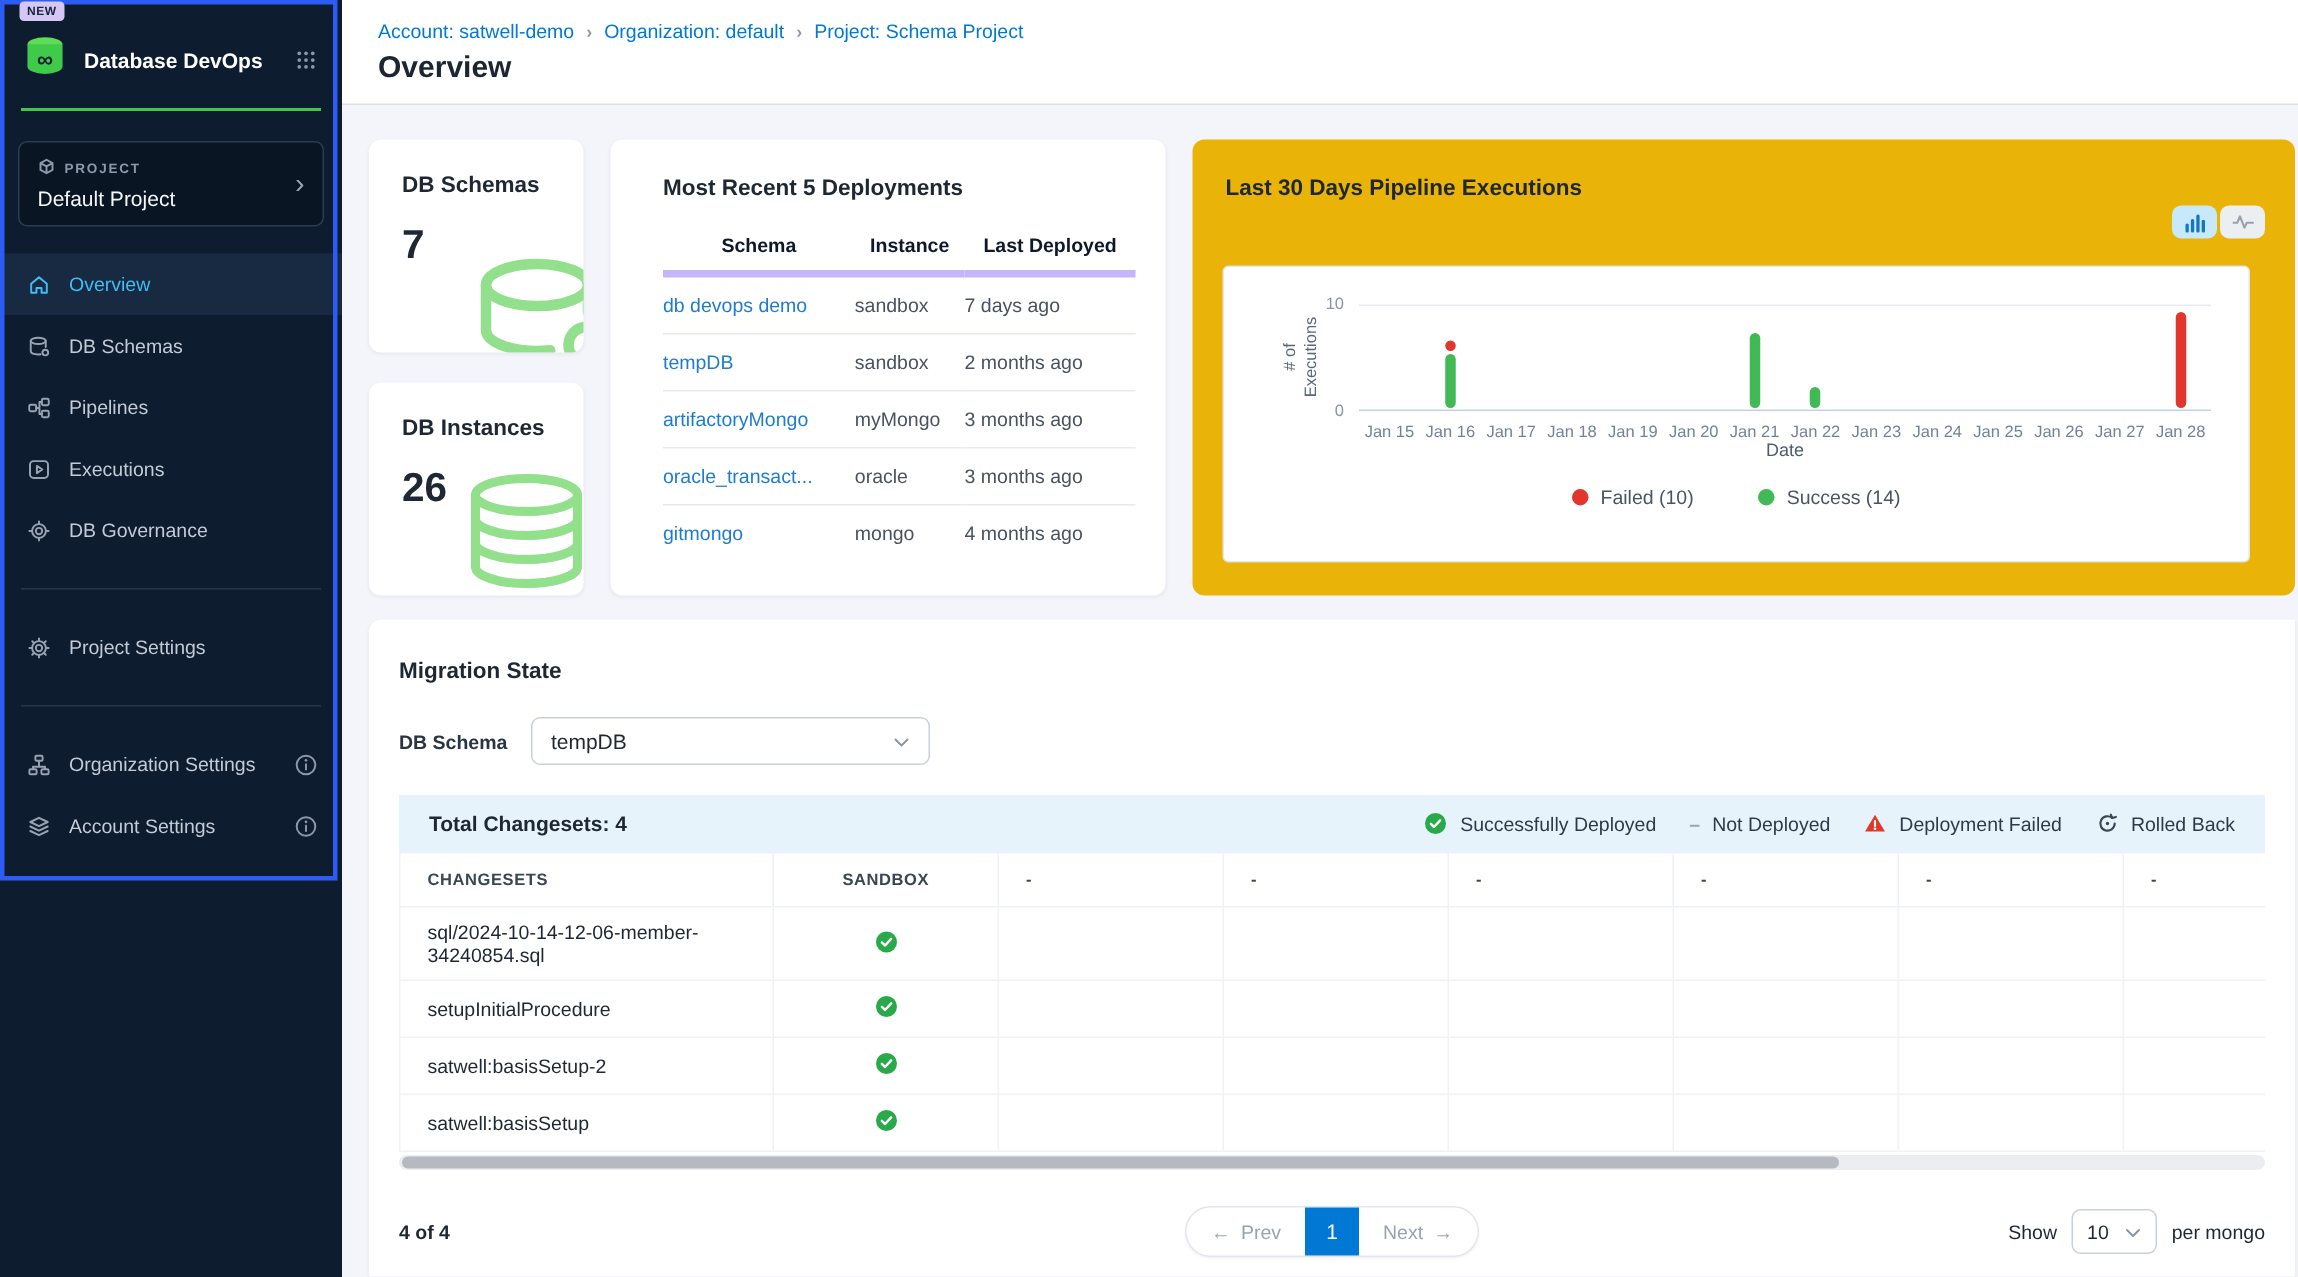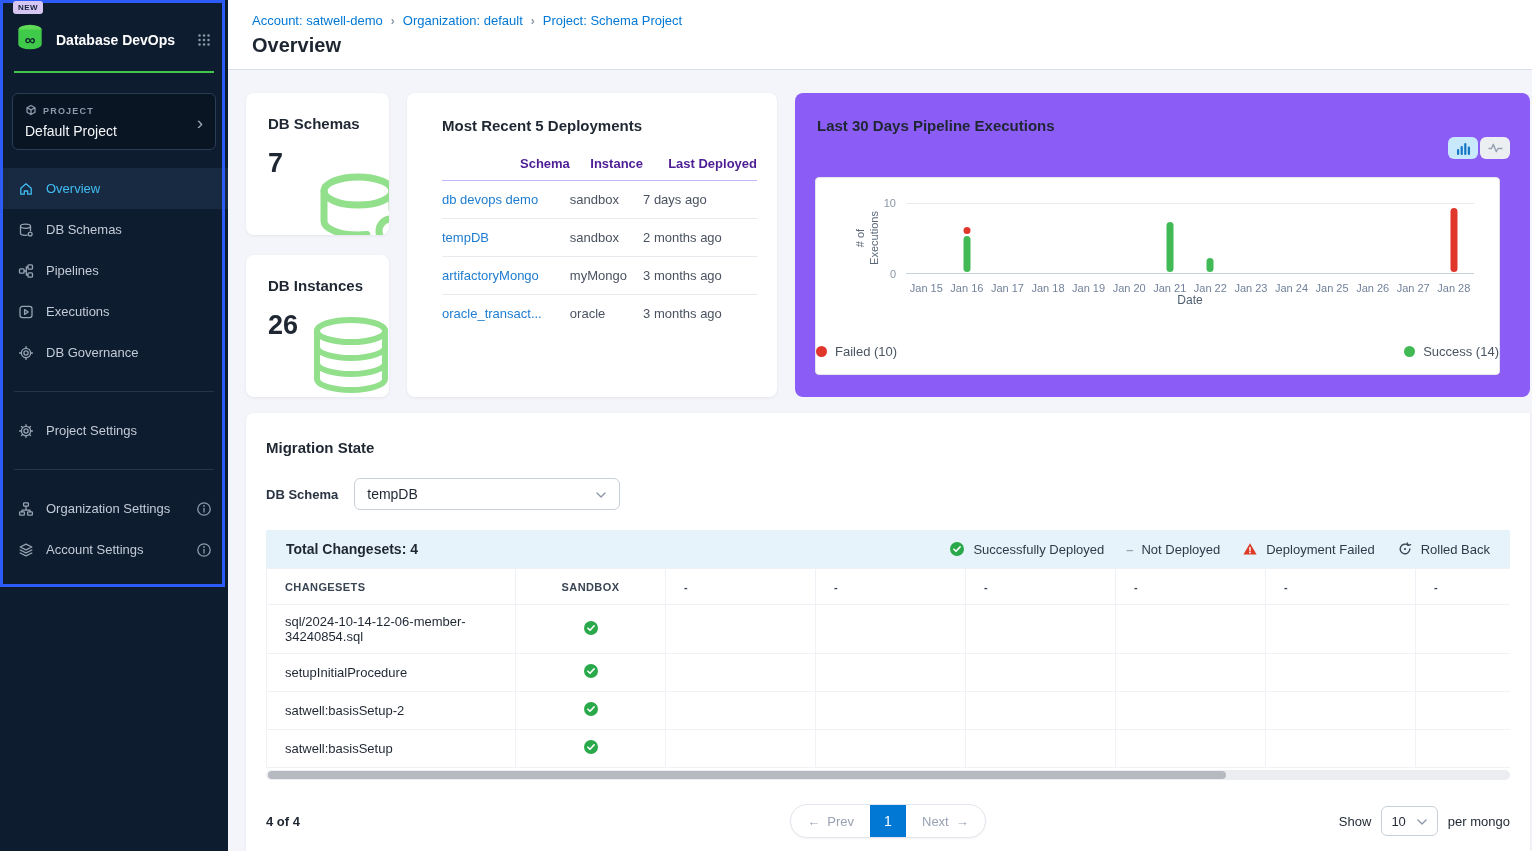--- a/index.html
+++ b/index.html
@@ -48,28 +48,28 @@
   .stat-card { flex:1; position:relative; padding:22px 0 0 22px; overflow:hidden; }
   .stat-label { font-size:15px; font-weight:600; }
   .stat-value { font-size:27px; font-weight:bold; margin-top:16px; }
   .stat-icon { position:absolute; color:#92df8c; }
   .stat-icon.single { right:-14px; bottom:-16px; }
   .stat-icon.stack  { right:-12px; bottom:-14px; }
 
   .deploy-card { width:370px; padding:24px 20px 0 35px; }
   .card-title { font-size:15px; font-weight:600; }
   .deploy-table { width:100%; border-collapse:collapse; margin-top:12px; font-size:13px; }
-  .deploy-table th { text-align:right; font-weight:600; color:#4c1d95; padding:10px 0 9px;
-    border-bottom:1px solid #c4b5fd; }
+  .deploy-table th { text-align:center; font-weight:600; color:#0f172a; padding:10px 0 9px;
+    border-bottom:5px solid #c4b5fd; }
   .deploy-table td { padding:11px 0; color:#4a5260; border-bottom:1px solid #e7eaef; }
   .deploy-table tr:last-child td { border-bottom:none; }
   .link { color:#1e7cd0; cursor:pointer; }
 
   
-  .chart-panel { flex:1; background:#8b5cf6; border-radius:8px; position:relative; padding:24px 0 0 22px; }
+  .chart-panel { flex:1; background:#eab308; border-radius:8px; position:relative; padding:24px 0 0 22px; }
   .chart-toggle { position:absolute; top:44px; right:20px; display:flex; gap:2px; }
   .toggle-btn { width:30px; height:22px; border-radius:6px; display:flex; align-items:center;
     justify-content:center; cursor:pointer; }
   .toggle-btn.active { background:#c7e9fb; }
   .toggle-btn.inactive { background:#eceff2; }
   .chart-box { position:absolute; left:20px; right:30px; top:84px; height:198px; background:#fff;
     border:1px solid #e2e6eb; border-radius:4px; }
   .plot { position:absolute; left:90px; right:25px; top:25px; height:71px;
     border-top:1px solid #e8ecf1; border-bottom:1px solid #c6d2e0; }
   .bars { position:absolute; left:0; right:0; top:0; bottom:0; display:flex; }
@@ -78,21 +78,21 @@
     display:flex; flex-direction:column-reverse; row-gap:2px; align-items:center; }
   .bar-seg { width:7px; border-radius:3.5px; }
   .tick { position:absolute; width:80px; text-align:right; font-size:11px; color:#8a95a5; left:0;
     transform:translateY(-50%); }
   .y-title { position:absolute; left:52px; top:60px; transform:translate(-50%,-50%) rotate(-90deg);
     font-size:11px; color:#5a6779; text-align:center; line-height:1.25; }
   .x-labels { position:absolute; left:90px; right:25px; top:104px; display:flex; }
   .x-label { flex:1; text-align:center; font-size:11px; color:#72829b; white-space:nowrap; }
   .x-title { position:absolute; left:90px; right:25px; top:115px; text-align:center; font-size:12px;
     color:#4e5d6d; }
-  .chart-legend { position:absolute; left:0; right:0; top:166px; display:flex; justify-content:space-between;
+  .chart-legend { position:absolute; left:0; right:0; top:146px; display:flex; justify-content:center;
     gap:43px; align-items:center; }
   .leg-item { display:flex; align-items:center; }
   .leg-dot { width:11px; height:11px; border-radius:50%; }
   .leg-label { font-size:13px; color:#4a5563; margin-left:8px; }
 
   
   .migration-card { margin-top:16px; border-radius:8px 0 0 0; padding:26px 20px 20px; height:438px; }
   .schema-row { display:flex; align-items:center; margin-top:22px; gap:16px; }
   .schema-label { font-size:13px; font-weight:600; color:#2a3442; }
   .schema-select { width:266px; height:32px; border:1px solid #c9d0da; border-radius:6px; background:#fff;
@@ -337,20 +337,25 @@
               </tr>
               <tr>
                 <td><span class="link">artifactoryMongo</span></td>
                 <td>myMongo</td>
                 <td>3 months ago</td>
               </tr>
               <tr>
                 <td><span class="link">oracle_transact...</span></td>
                 <td>oracle</td>
                 <td>3 months ago</td>
+              </tr>
+              <tr>
+                <td><span class="link">gitmongo</span></td>
+                <td>mongo</td>
+                <td>4 months ago</td>
               </tr>
             </tbody>
         </table>
       </div>
 
       <div class="chart-panel">
         <div class="card-title">Last 30 Days Pipeline Executions</div>
         <div class="chart-toggle">
           <span class="toggle-btn active" id="bar-toggle">
               <svg width="16" height="15" viewBox="0 0 16 15">

